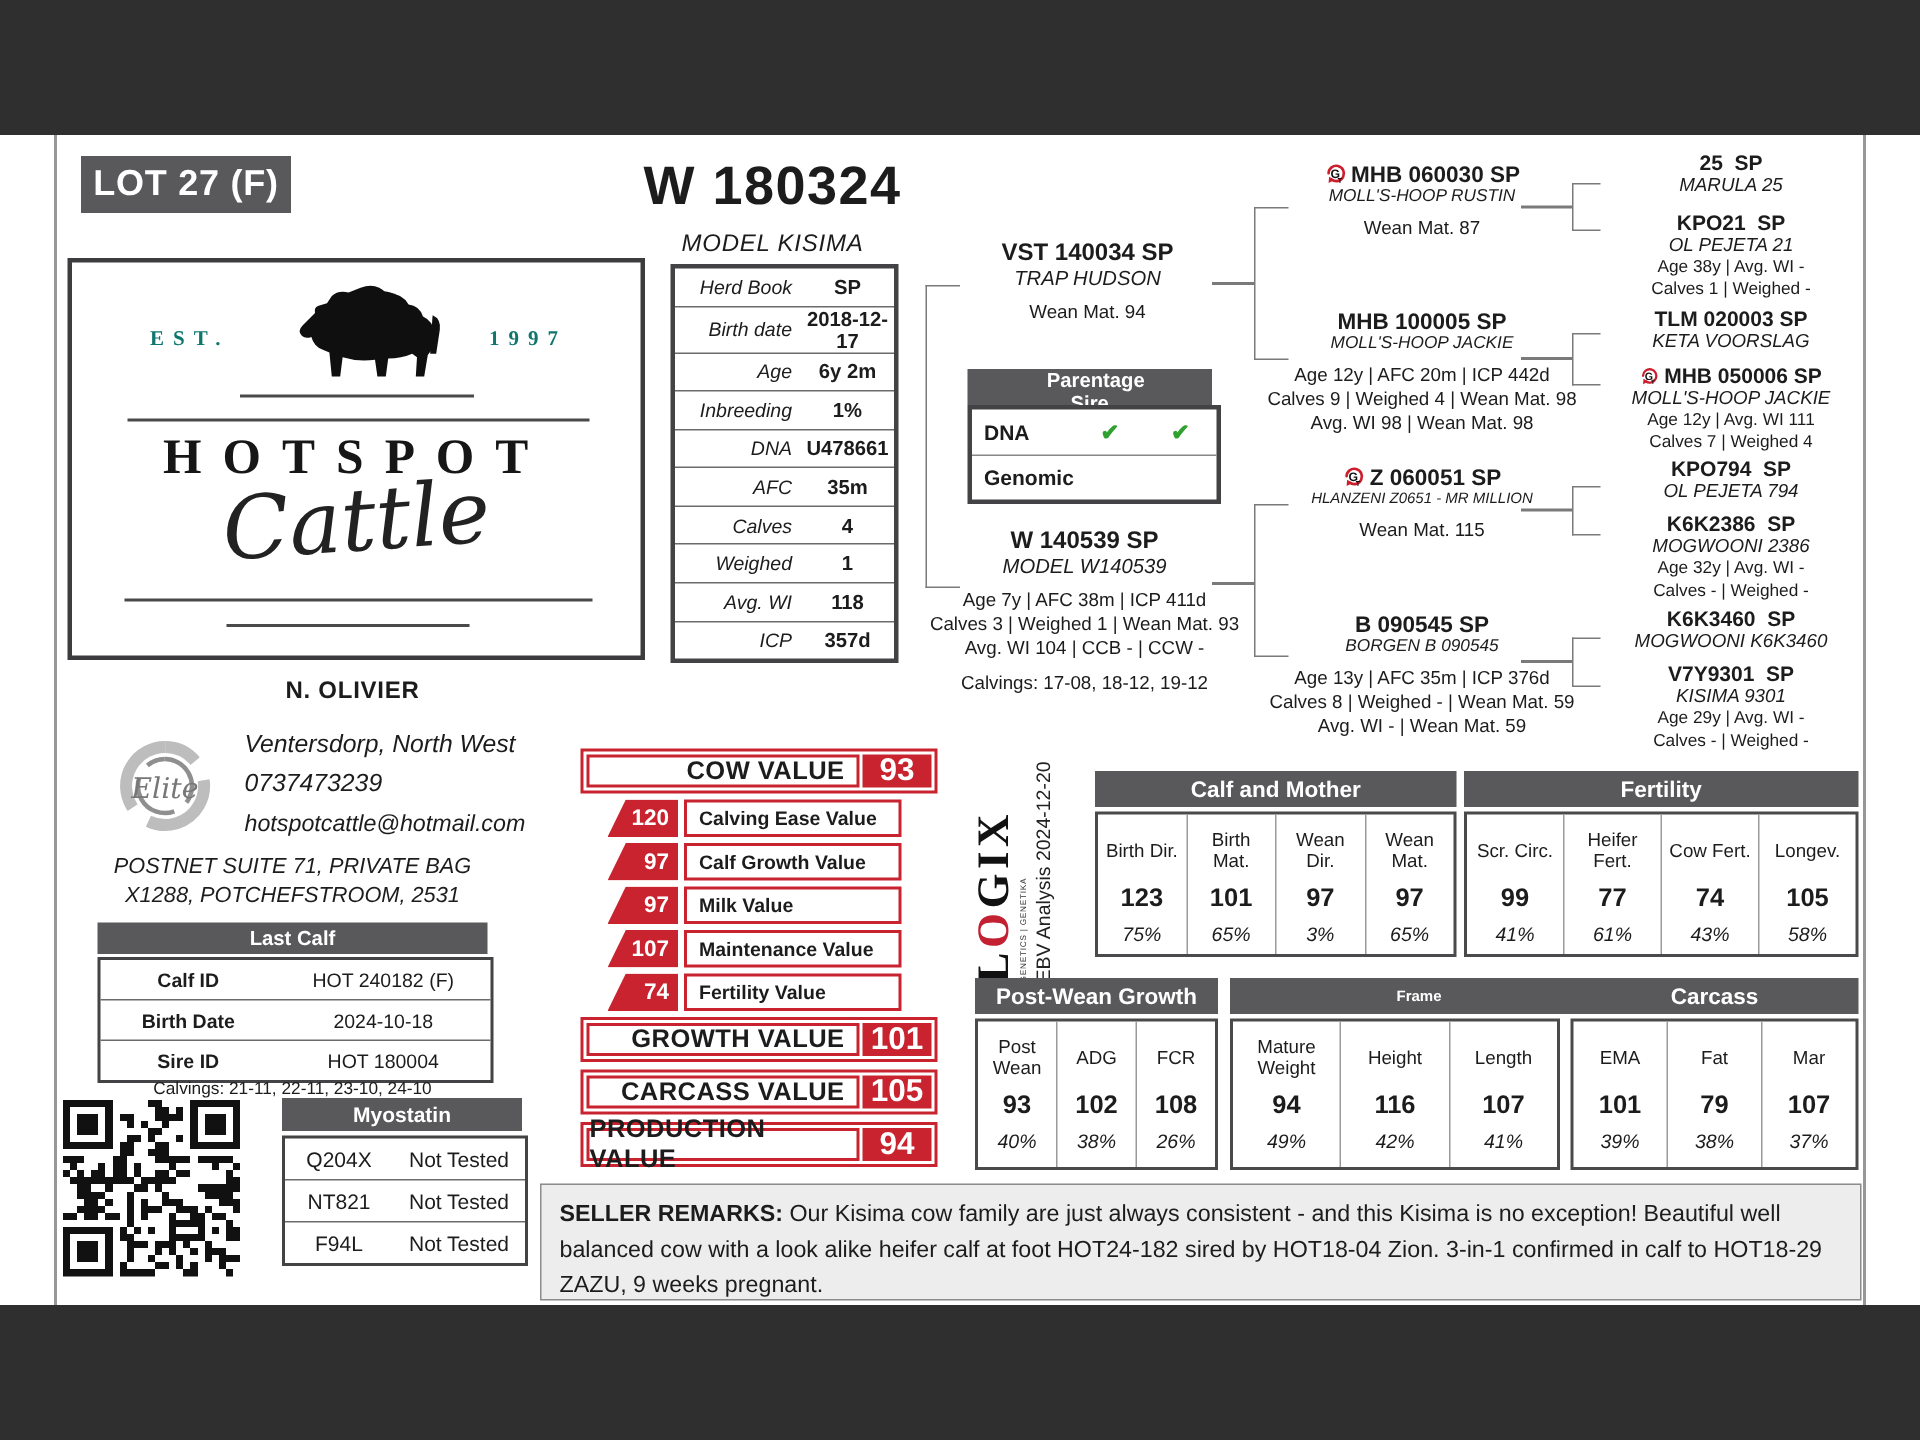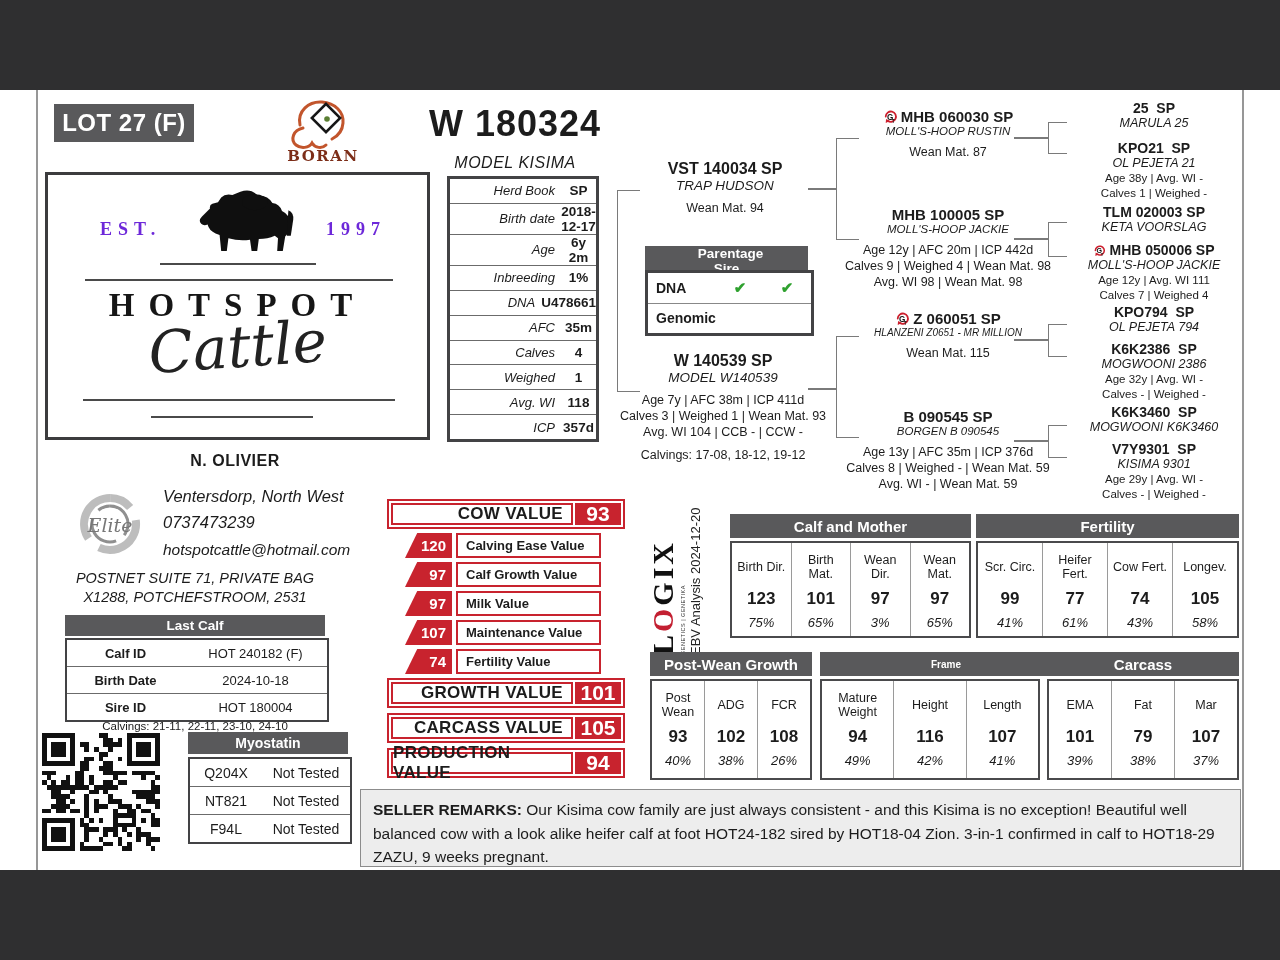--- a/index.html
+++ b/index.html
@@ -11,34 +11,34 @@
   .it{font-style:italic;}
   .b{font-weight:bold;}
   .ctr{text-align:center;}
 
   
   .lot{background:#59595b;color:#fff;font-weight:bold;font-size:24px;letter-spacing:.5px;
        display:flex;align-items:center;justify-content:center;}
 
   
   .logo-box{border:3px solid #3c3c3e;background:#fff;}
-  .est{font-family:"Liberation Serif",serif;font-weight:bold;font-size:18px;letter-spacing:6px;color:#6d28d9;}
+  .est{font-family:"Liberation Serif",serif;font-weight:bold;font-size:14px;letter-spacing:6px;color:#0f766e;}
   .farm-name{font-family:"Liberation Serif",serif;font-weight:bold;font-size:33px;letter-spacing:14px;
              text-align:center;color:#161616;white-space:nowrap;}
   .farm-script{font-family:"DejaVu Serif",serif;font-style:italic;font-size:58px;color:#222;
                transform:rotate(-4deg);text-align:center;}
   .hline{background:#4a4a4a;height:2px;}
 
   
   .title{font-size:36px;font-weight:bold;letter-spacing:1px;text-align:center;}
   .subtitle{font-style:italic;font-size:16px;text-align:center;letter-spacing:.5px;}
 
   
   .hb{border:3px solid #434345;display:flex;flex-direction:column;background:#fff;}
-  .hb-row{flex:1;display:flex;align-items:center;border-top:1px solid #6b6b6b;font-size:13px;padding-left:27px;}
+  .hb-row{flex:1;display:flex;align-items:center;border-top:1px solid #6b6b6b;font-size:13px;}
   .hb-row:first-child{border-top:none;}
   .hb-l{width:78px;text-align:right;font-style:italic;padding-right:6px;}
   .hb-v{flex:1;text-align:center;font-weight:bold;font-size:13.5px;}
 
   
   .gbar{background:#59595b;color:#fff;font-weight:bold;display:flex;align-items:center;justify-content:center;}
 
   
   .par-h{background:#59595b;color:#fff;font-weight:bold;font-size:13.5px;display:flex;align-items:center;}
   .par-h .t{flex:1;padding-left:8px;}
@@ -126,29 +126,20 @@
 
   <div class="abs bar" style="left:0;top:0;width:1280px;height:90px;"></div>
   <div class="abs bar" style="left:0;top:870px;width:1280px;height:90px;"></div>
   <div class="abs edge" style="left:36px;top:90px;width:2px;height:780px;"></div>
   <div class="abs edge" style="left:1242px;top:90px;width:2px;height:780px;"></div>
 
   <div class="abs lot" style="left:54px;top:104px;width:140px;height:38px;">
     <span>LOT 27 (F)</span>
   </div>
 
-  <div class="abs" style="left:285px;top:96px;width:76px;height:70px;">
-    <svg width="76" height="70" viewBox="0 0 76 70">
-      <path d="M18 32 C8 34 5 44 11 49 C16 53 24 52 27 47 C30 52 37 53 41 49" fill="none" stroke="#c2552c" stroke-width="3" stroke-linecap="round"></path>
-      <path d="M15 29 C12 15 24 5 37 6 C50 7 59 16 58 27 C57.5 34 53 40 47 43" fill="none" stroke="#c2552c" stroke-width="3" stroke-linecap="round"></path>
-      <rect x="31" y="12" width="20" height="20" transform="rotate(45 41 22)" fill="none" stroke="#161616" stroke-width="2.6"></rect>
-      <circle cx="42" cy="23" r="2.8" fill="#5a7f33"></circle>
-      <text x="38" y="65" text-anchor="middle" font-family="DejaVu Serif, serif" font-size="15" font-weight="bold" letter-spacing="1.5" fill="#7c2d18">BORAN</text>
-    </svg>
-  </div>
 
   <div class="abs title" style="left:395px;top:103px;width:240px;">W 180324</div>
   <div class="abs subtitle" style="left:395px;top:154px;width:240px;">MODEL KISIMA</div>
 
   <div class="abs logo-box" style="left:45px;top:172px;width:379px;height:262px;">
     <div class="abs est" style="left:52px;top:44px;">EST.</div>
     <div class="abs est" style="left:278px;top:44px;">1997</div>
     <svg class="abs" style="left:138px;top:6px;" width="120" height="80" viewBox="0 0 150 95">
       <path d="M20 42 q-5 5 -1 9 q3 3 8 1 q2 8 10 11 l5 2 2 20 h7 l2 -16 q13 4 27 2 l2 14 h7 l2 -15 q11 0 20 -4 l4 3 -1 16 h7 l3 -18 q7 -7 6 -17 q-1 -11 -10 -15 q-3 -9 -12 -10 q-6 -10 -18 -9 q-9 -10 -22 -5 l-10 4 q-9 -2 -14 3 l-4 6 -7 2 q-4 1 -3 6 z" fill="#0f0f0f"></path>
       <ellipse cx="86" cy="24" rx="16" ry="10" fill="#0f0f0f"></ellipse>

